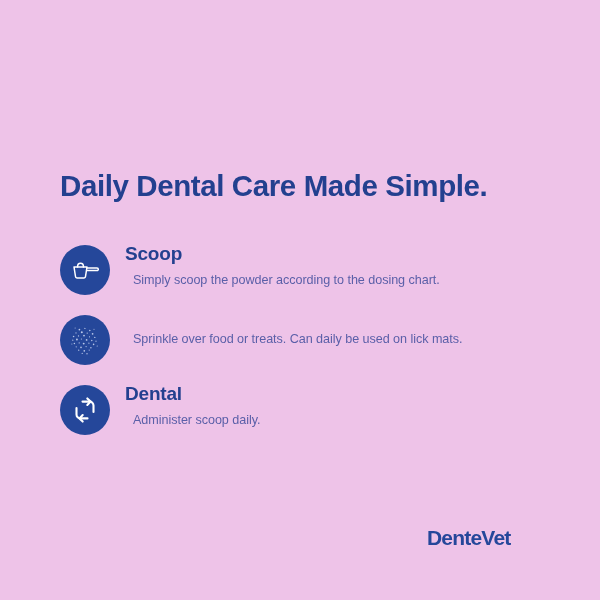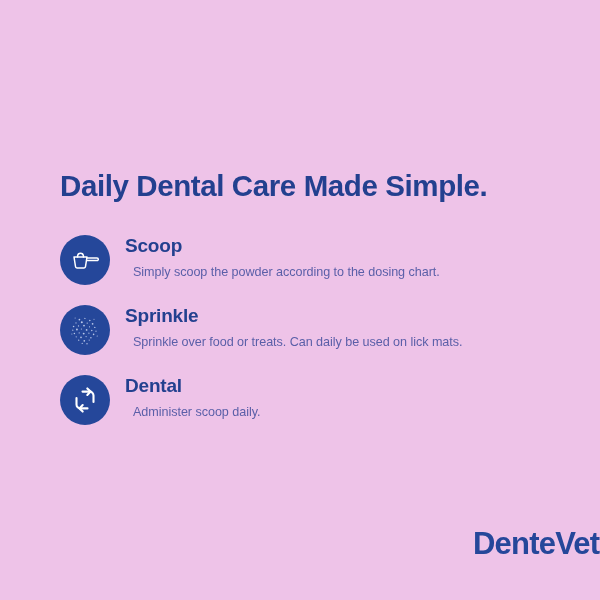--- a/index.html
+++ b/index.html
@@ -33,21 +33,21 @@
   }
   .steps {
     position: absolute;
     left: 60px;
     top: 234px;
     width: 480px;
   }
   .step {
     position: relative;
     display: flex;
-    align-items: flex-start;
+    align-items: center;
     height: 70px;
   }
   .step-badge {
     flex: 0 0 auto;
     width: 50px;
     height: 50px;
     border-radius: 50%;
     background: #25479a;
     position: relative;
     overflow: hidden;
@@ -76,26 +76,25 @@
     color: #5a5fa8;
     line-height: 1.25;
     margin: 8px;
     white-space: nowrap;
     letter-spacing: -0.05px;
   }
   .brand {
     position: absolute;
     left: 427px;
     top: 526px;
-    font-size: 31px;
+    font-size: 21px;
     font-weight: bold;
     color: #25479a;
     letter-spacing: -0.8px;
     white-space: nowrap;
-    margin-left: 46px;
   }
 </style>
 </head>
 <body>
 
 <div class="poster">
 
   <div class="headline">Daily Dental Care Made Simple.</div>
 
   <div class="steps">
@@ -151,21 +150,20 @@
             <circle cx="22.2" cy="38.4" r="0.6"></circle>
               <circle cx="27.0" cy="38.8" r="0.7"></circle>
             <circle cx="15.1" cy="12.9" r="0.5"></circle>
               <circle cx="34.0" cy="14.2" r="0.5"></circle>
             <circle cx="11.9" cy="29.0" r="0.5"></circle>
               <circle cx="37.2" cy="31.0" r="0.55"></circle>
           </g>
         </svg>
       </div>
       <div class="step-text">
-        <p class="step-title">Sprinkle</p>
         <p class="step-desc">Sprinkle over food or treats. Can daily be used on lick mats.</p>
       </div>
     </div>
 
     <div class="step">
       <div class="step-badge">
         <svg width="50" height="50" viewBox="0 0 50 50" aria-hidden="true">
           <path d="M22.5 16.6 H29.5 A4 4 0 0 1 33.5 20.6 V27" fill="none" stroke="#ffffff" stroke-width="2.1" stroke-linecap="round" stroke-linejoin="round"></path>
           <path d="M27.3 19.9 L30.6 16.6 L27.3 13.4" fill="none" stroke="#ffffff" stroke-width="2.1" stroke-linecap="round" stroke-linejoin="round"></path>
           <path d="M27.5 33.4 H20.5 A4 4 0 0 1 16.5 29.4 V23" fill="none" stroke="#ffffff" stroke-width="2.1" stroke-linecap="round" stroke-linejoin="round"></path>

